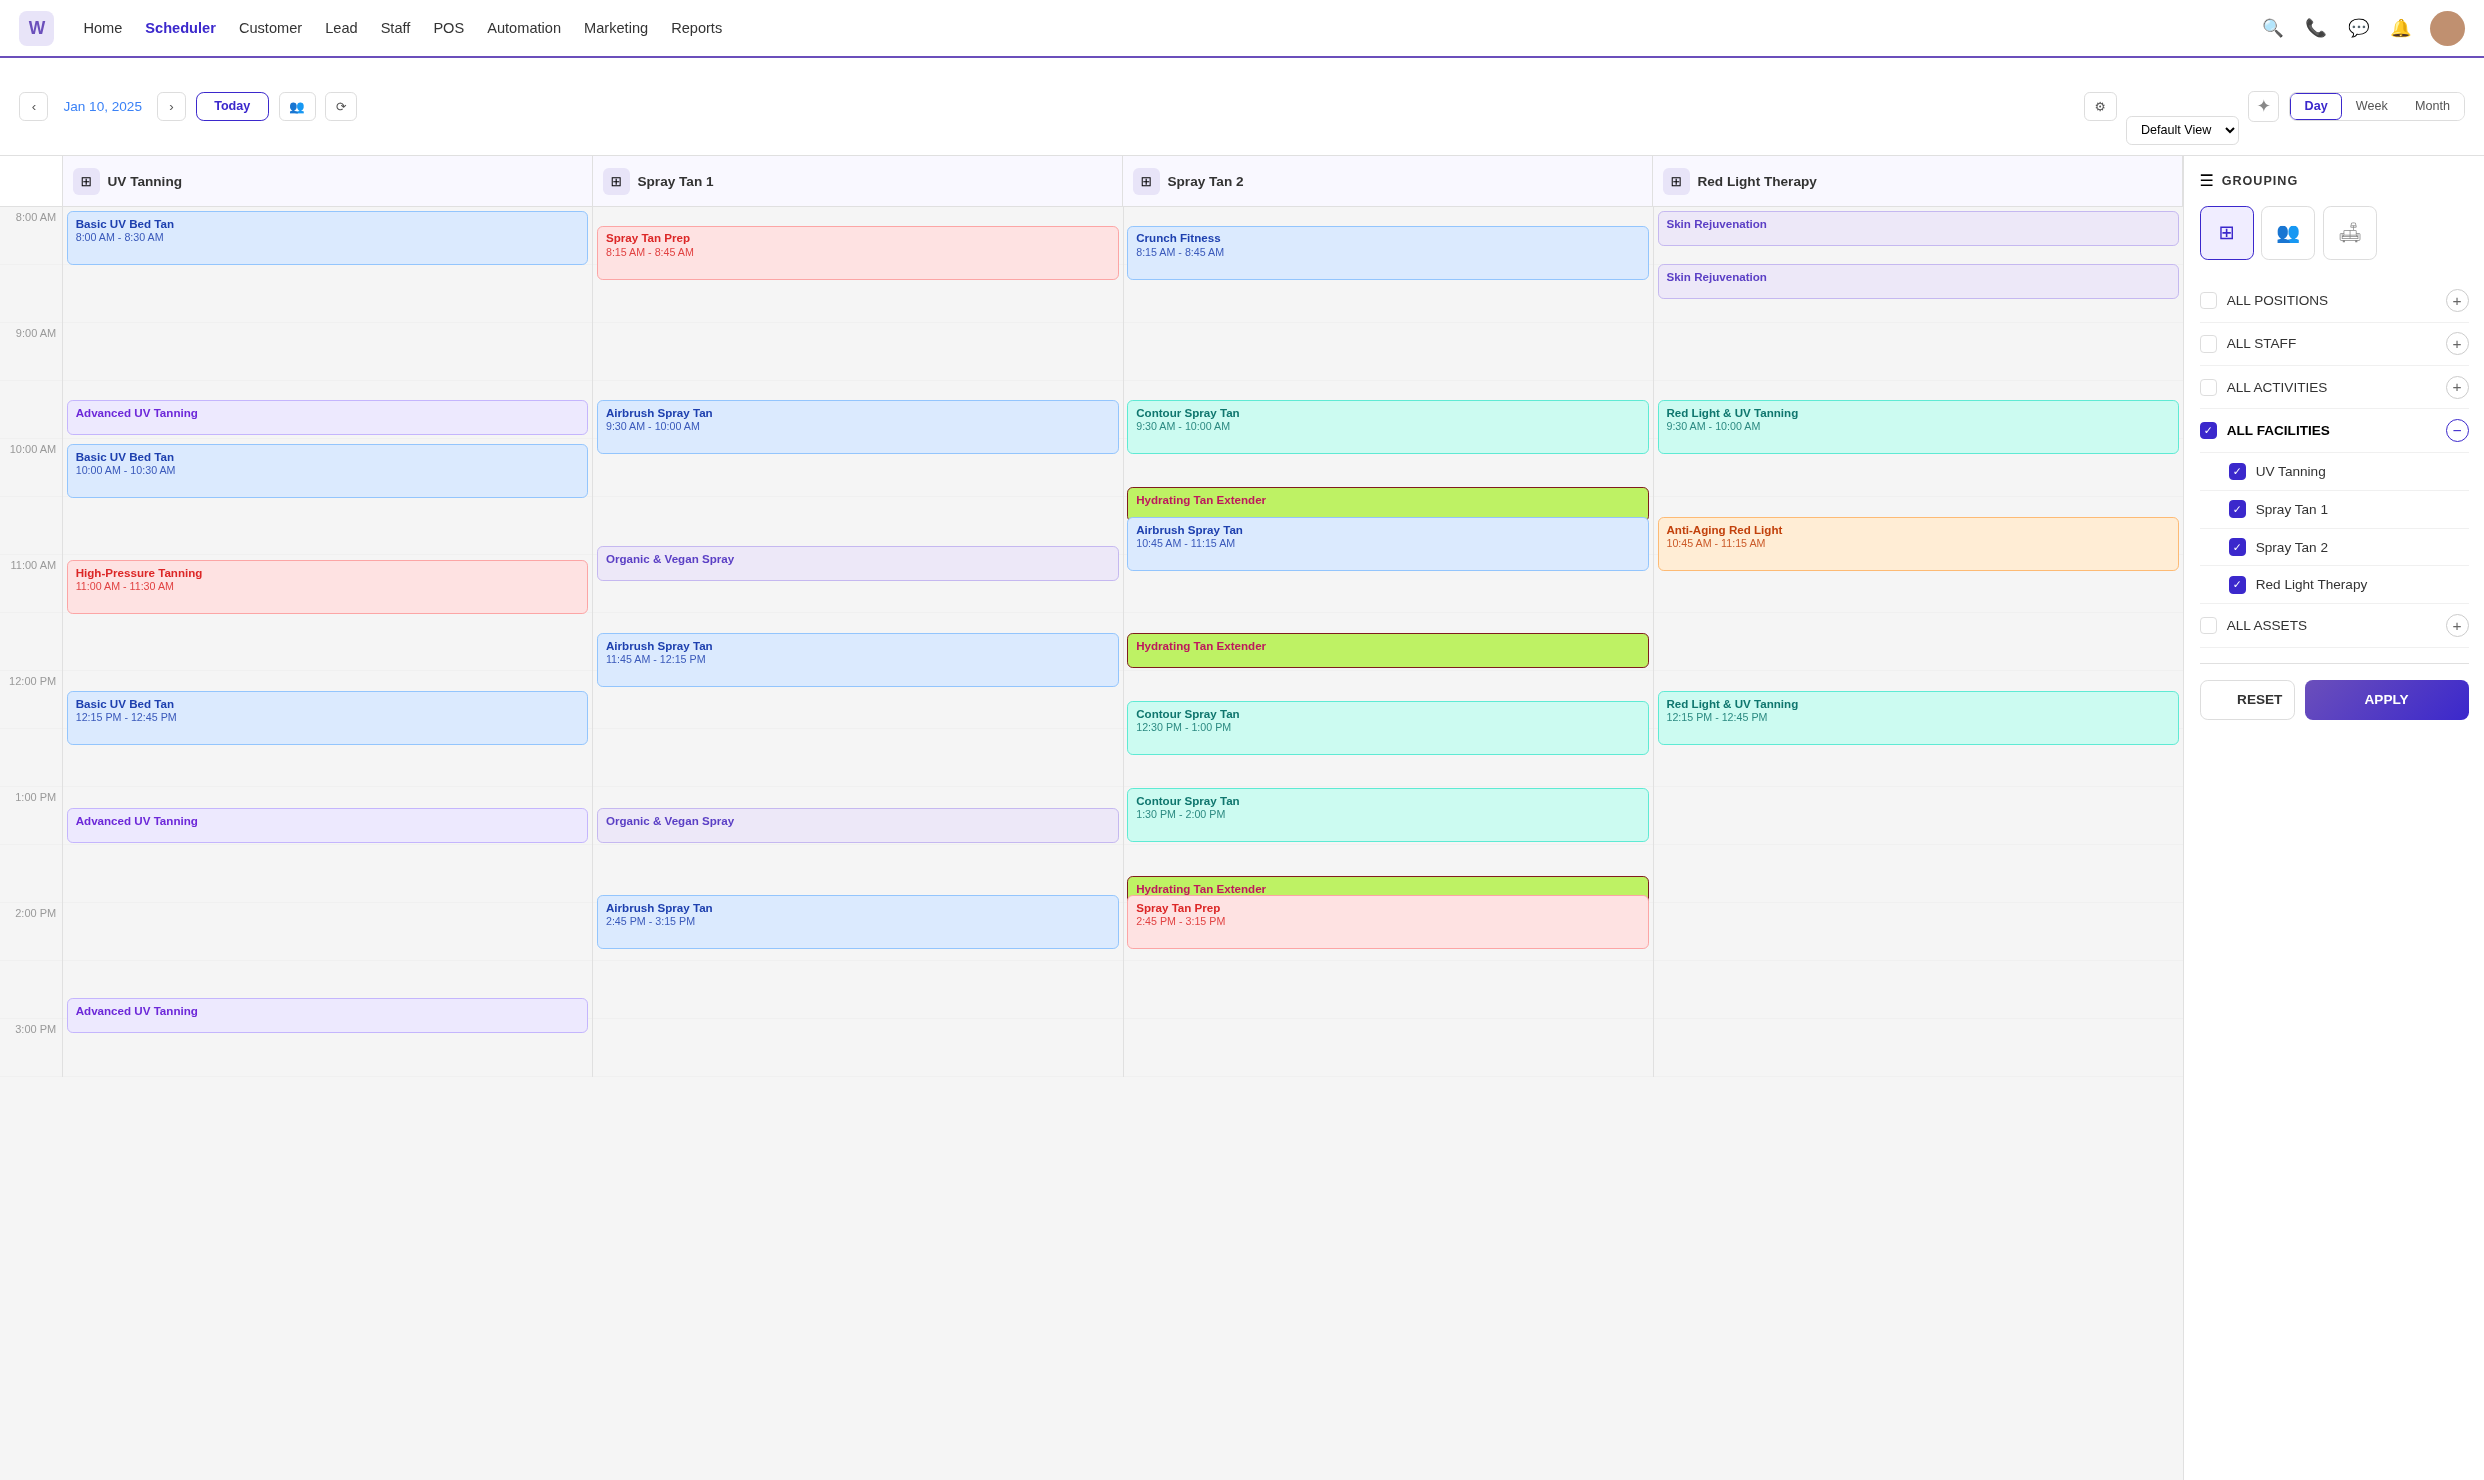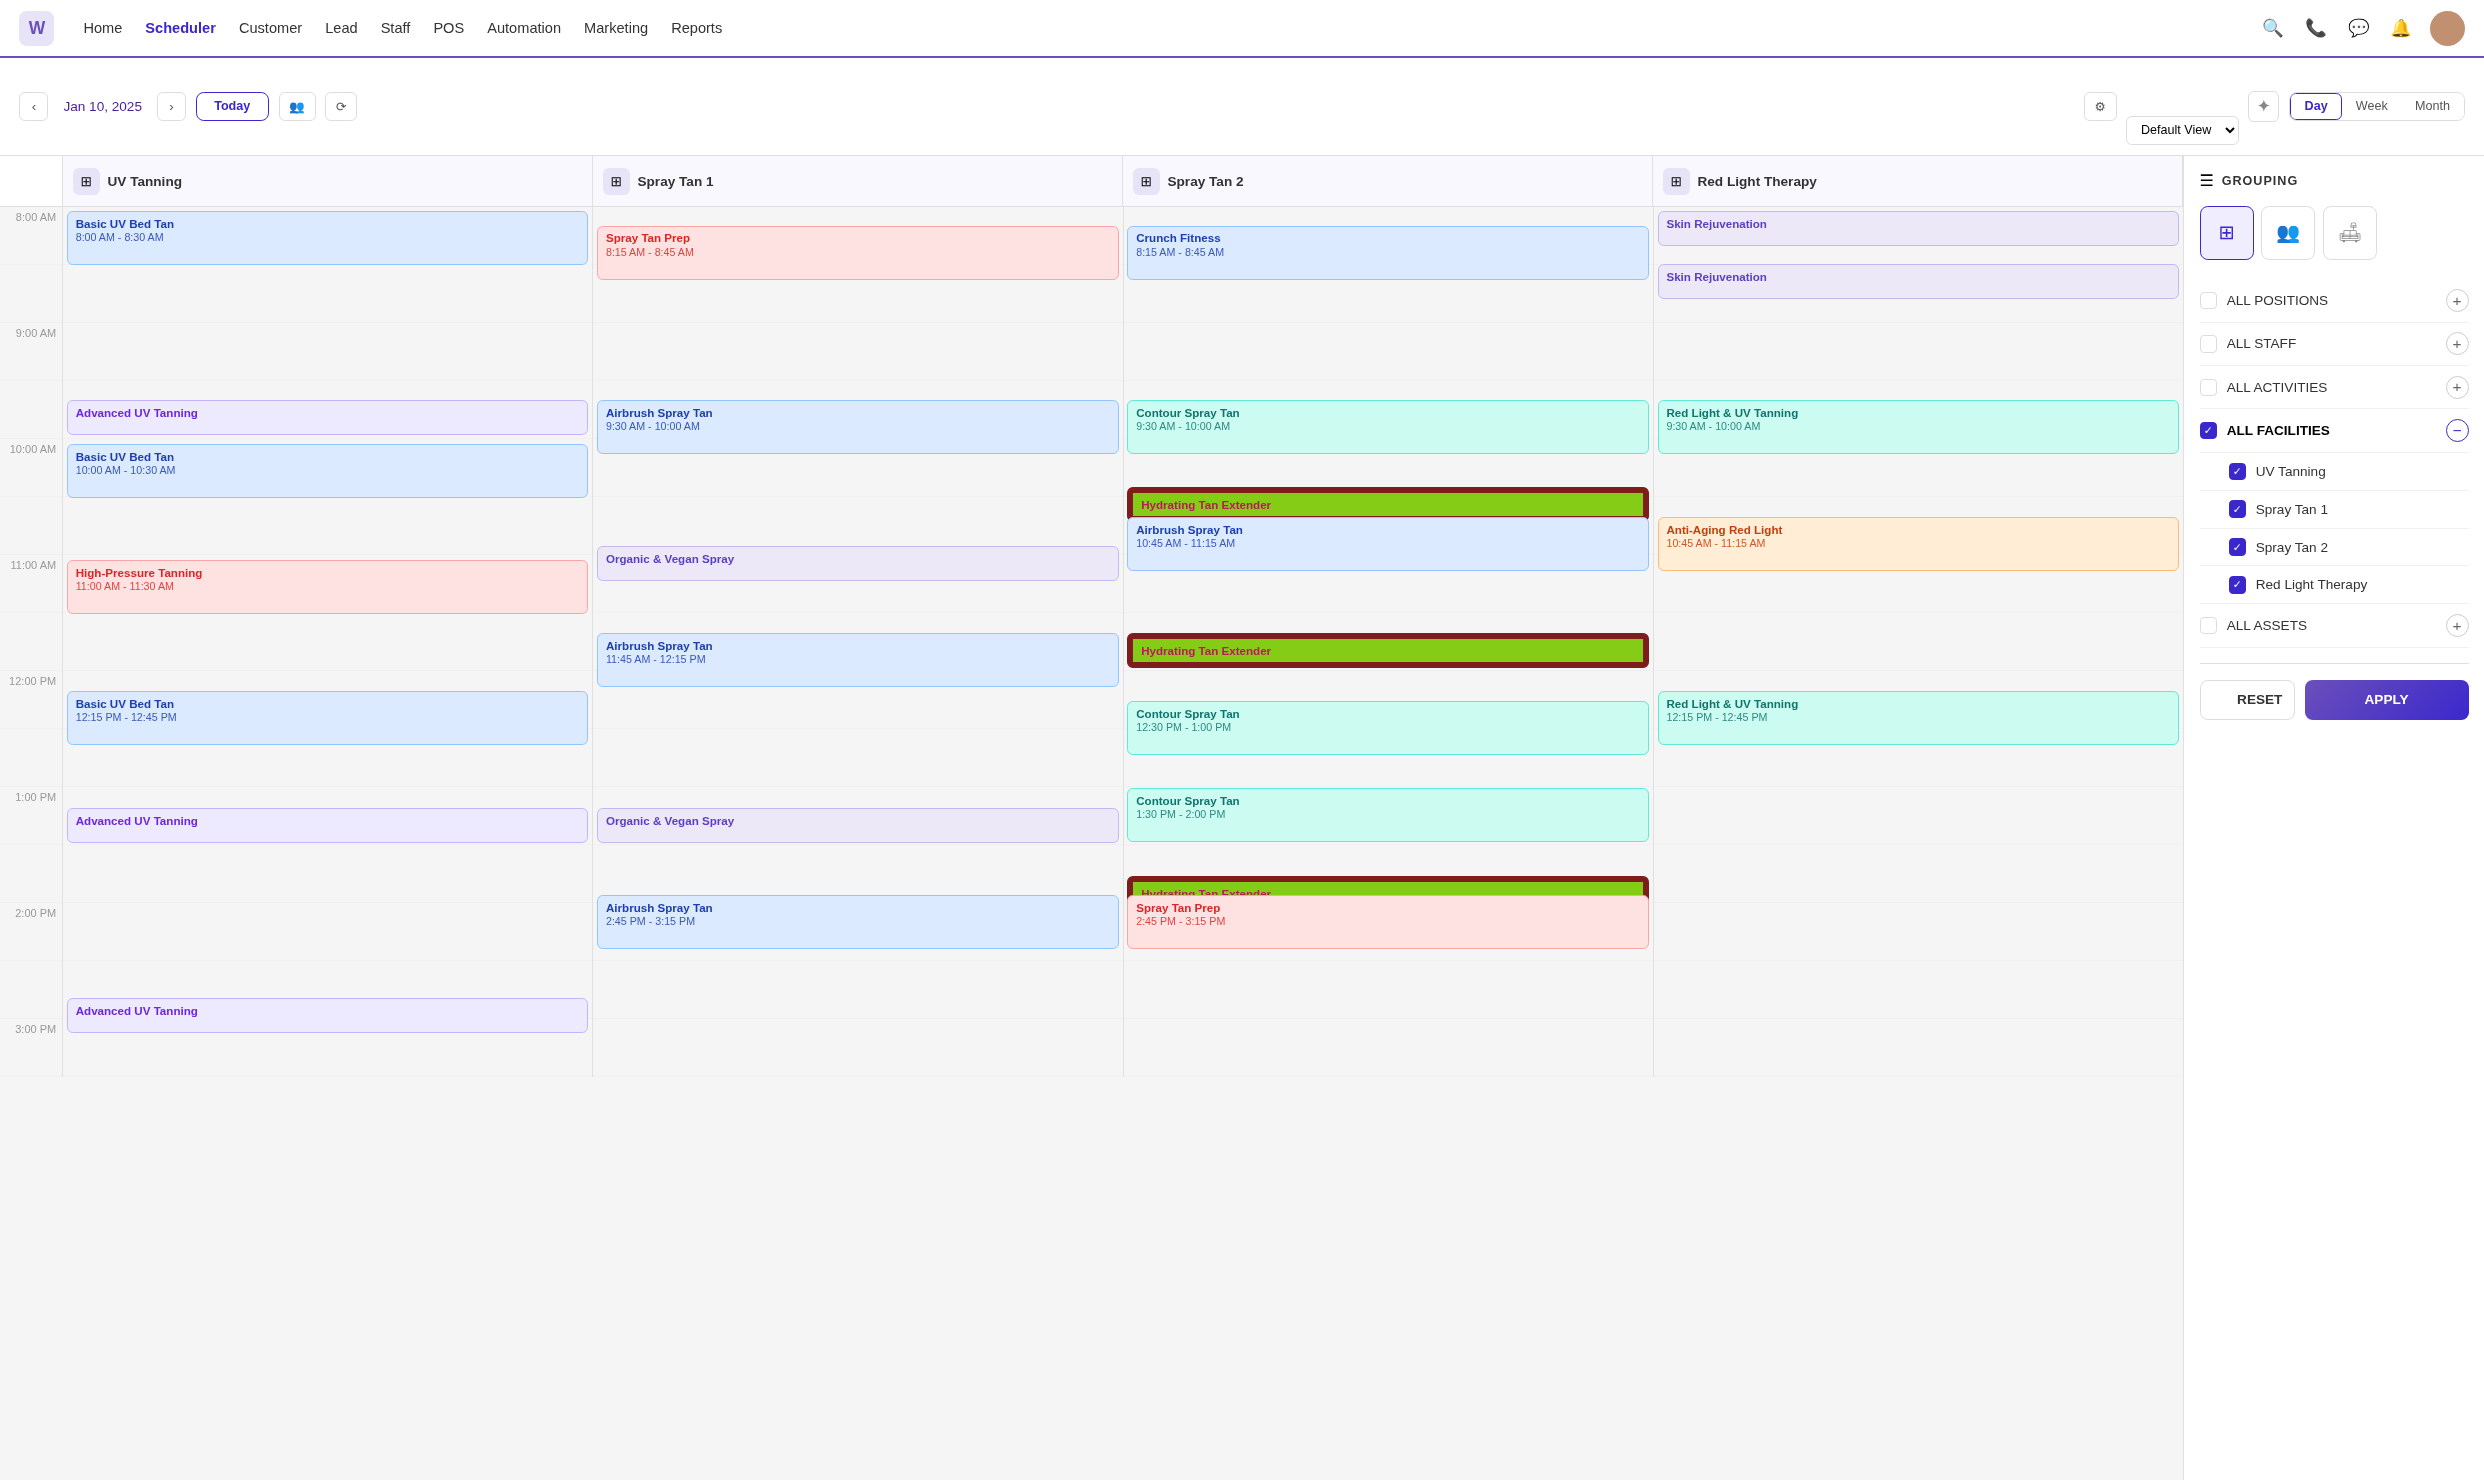--- a/index.html
+++ b/index.html
@@ -23,21 +23,21 @@
 
     
     .toolbar {
       display: flex; align-items: center; background: #fff;
       padding: 9.7px 19.4px; gap: 9.7px; border-bottom: 1px solid #e0e0e0;
     }
     .tb-btn { border: 1px solid #ddd; background: #fff; border-radius: 5.8px;
       padding: 5.8px 9.7px; cursor: pointer; display: flex; align-items: center; gap: 3.9px; color: #555; font-size: 12.6px; }
     .tb-btn.primary { background: #fff; border: 1.9px solid #3b28cc; color: #3b28cc; font-weight: 600; border-radius: 7.8px; padding: 6.8px 17.5px; }
     .date-nav { display: flex; align-items: center; gap: 5.8px; }
-    .date-text { font-size: 13.6px; color: #4c1d95; min-width: 97px; text-align: center; }
+    .date-text { font-size: 13.6px; color: #3b82f6; min-width: 97px; text-align: center; }
     .arrow-btn { border: 1px solid #ddd; background: #fff; border-radius: 5.8px; width: 29px; height: 29px; cursor: pointer; display: flex; align-items: center; justify-content: center; color: #555; }
     .spacer { flex: 1; }
     .view-select { border: 1px solid #ddd; border-radius: 5.8px; padding: 5.8px 9.7px; font-size: 12.6px; background: #fff; cursor: pointer; margin-top: 48px; }
     .view-tabs { display: flex; border: 1px solid #ddd; border-radius: 7.8px; overflow: hidden; }
     .view-tab { padding: 5.8px 13.6px; font-size: 12.6px; cursor: pointer; background: #fff; border: none; color: #555; }
     .view-tab.active { background: #fff; color: #3b28cc; font-weight: 700; border: 1.9px solid #3b28cc; border-radius: 5.8px; }
     .star-btn { width: 31px; height: 31px; display: flex; align-items: center; justify-content: center; cursor: pointer; color: #888; font-size: 17.5px; border: 1px solid #ddd; border-radius: 5.8px; background: #fff; }
 
     
     .main { display: flex; height: calc(100vh - 107px); overflow: hidden; }
@@ -63,21 +63,21 @@
       padding: 3.9px 7.8px; font-size: 11.6px; cursor: pointer; overflow: hidden;
     }
     .event-title { font-weight: 600; line-height: 1.3; }
     .event-time { font-size: 10.7px; opacity: 0.85; }
 
     
     .ev-purple-light { background: #ede8f8; color: #5b3fc5; border: 1px solid #c5b8f0; }
     .ev-blue { background: #dbeafe; color: #1e40af; border: 1px solid #93c5fd; }
     .ev-red { background: #fee2e2; color: #dc2626; border: 1px solid #fca5a5; }
     .ev-teal { background: #ccfbf1; color: #0f766e; border: 1px solid #5eead4; }
-    .ev-pink-light { background: #84cc16; color: #be185d; border: 6px solid #7f1d1d; }
+    .ev-pink-light { background: #bef264; color: #be185d; border: 1px solid #7f1d1d; }
     .ev-lavender { background: #ede9fe; color: #6d28d9; border: 1px solid #c4b5fd; }
     .ev-orange { background: #ffedd5; color: #c2410c; border: 1px solid #fdba74; }
 
     
     .sidebar {
       width: 301px; flex-shrink: 0; background: #fff; border-left: 1px solid #e0e0e0;
       padding: 15.5px; overflow-y: auto;
     }
     .grouping-header { display: flex; align-items: center; gap: 7.8px; margin-bottom: 15.5px; }
     .grouping-title { font-weight: 700; font-size: 12.6px; color: #333; letter-spacing: 1px; text-transform: uppercase; }

